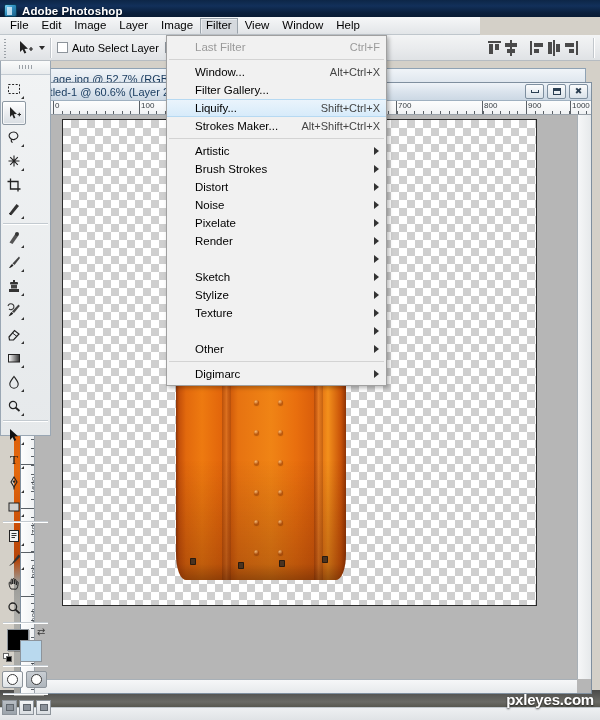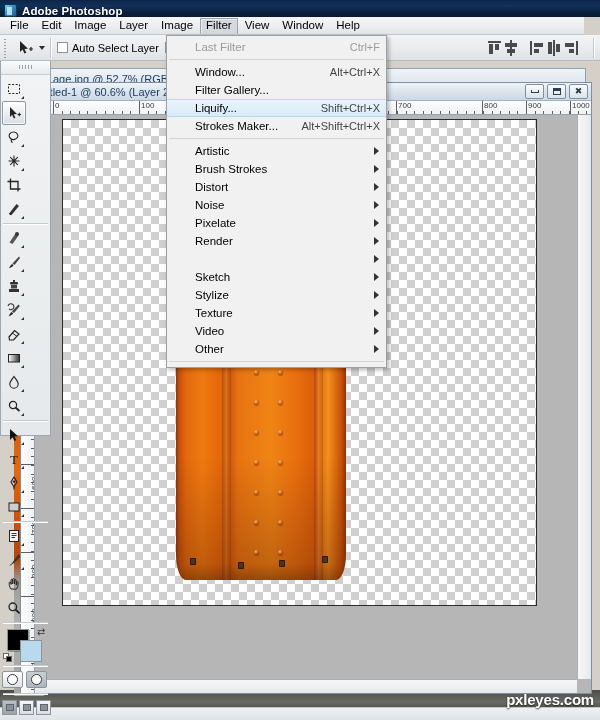--- a/index.html
+++ b/index.html
@@ -60,21 +60,21 @@
     font-size: 11.5px;
     font-weight: bold;
     letter-spacing: .1px;
     text-shadow: 0 1px 1px rgba(0,0,0,.6);
   }
 
   
   #menubar {
     position: absolute;
     left: 0; top: 17px;
-    width: 584px; height: 18px;
+    width: 480px; height: 18px;
     background: linear-gradient(to bottom, #f6f7f8 0%, #eceef0 50%, #e2e5e8 100%);
     border-bottom: 1px solid #bfc6cc;
     box-sizing: border-box;
     display: flex;
     align-items: center;
     padding-left: 4px;
   }
   .menu-item {
     font-size: 11.5px;
     color: #000;
@@ -1131,28 +1131,31 @@
       </div>
       <div class="mi">
         <span class="lbl">Stylize</span>
         <span class="sub"></span>
       </div>
       <div class="mi">
         <span class="lbl">Texture</span>
         <span class="sub"></span>
       </div>
       <div class="mi">
-        <span class="lbl">Video</span>
         <span class="sub"></span>
       </div>
       <div class="mi">
         <span class="lbl">Other</span>
         <span class="sub"></span>
       </div>
       <div class="mi-sep"></div>
+      <div class="mi">
+        <span class="lbl">Digimarc</span>
+        <span class="sub"></span>
+      </div>
     </div>
 
   <div id="appscroll">
     <div class="arr-l">
       <svg width="7" height="7" viewBox="0 0 7 7">
           <path d="M5 0 L5 7 L0 3.5 Z" fill="#4a5159"></path>
         </svg>
     </div>
     <div class="track">
       <div class="thumb">

